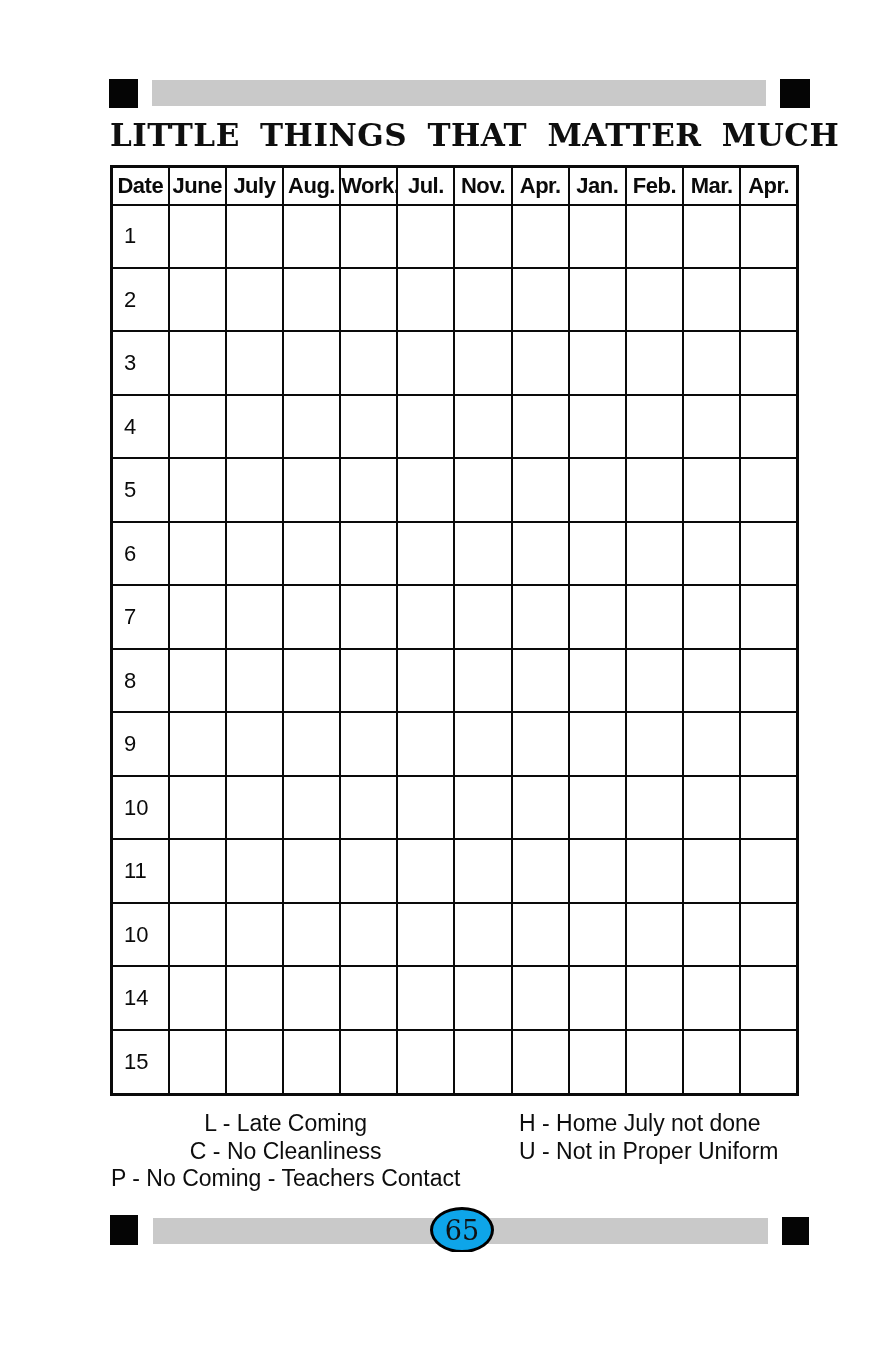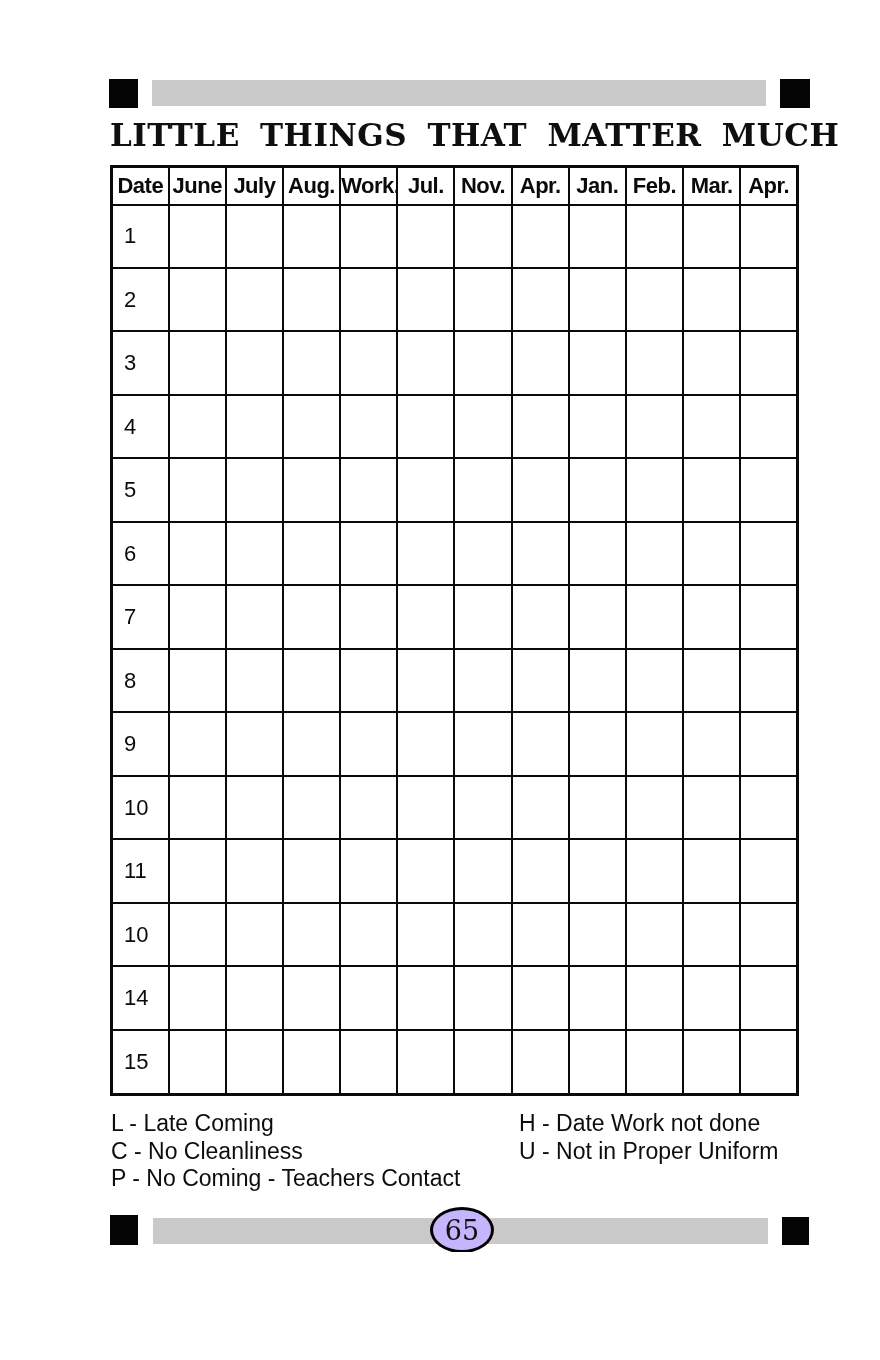--- a/index.html
+++ b/index.html
@@ -38,27 +38,27 @@
   }
   table.record th {
     height:38px; font-size:22px; font-weight:bold;
     text-align:center; letter-spacing:-0.5px; overflow:hidden;
   }
   table.record td.date-cell {
     font-size:22px; font-weight:normal; padding-left:11px; text-align:left;
   }
   
   .legend-col { position:absolute; top:1110px; }
-  .legend-left  { left:111px; }
+  .legend-left  { left:111px;text-align:center; }
   .legend-right { left:519px; }
   .legend-line { font-size:23px; line-height:27.6px; white-space:nowrap; color:#0d0d0d; }
   
   .page-badge {
     position:absolute; left:430px; top:1207px; width:64px; height:46px;
-    background:#c4b5fd; border:3px solid #000000; border-radius:50%;
+    background:#0ea5e9; border:3px solid #000000; border-radius:50%;
     display:flex; align-items:center; justify-content:center;
     font-family:"DejaVu Serif", serif; font-size:27px; color:#111;
     z-index:2;
   }
 </style>
 </head>
 <body>
 
 <div class="page">
 
@@ -284,21 +284,21 @@
         </tr>
       </tbody>
     </table>
 
   <div class="legend-col legend-left">
       <div class="legend-line">L - Late Coming</div>
       <div class="legend-line">C - No Cleanliness</div>
       <div class="legend-line">P - No Coming - Teachers Contact</div>
     </div>
   <div class="legend-col legend-right">
-      <div class="legend-line">H - Date Work not done</div>
+      <div class="legend-line">H - Home July not done</div>
       <div class="legend-line">U - Not in Proper Uniform</div>
     </div>
 
   <div class="corner-sq sq-bl"></div>
   <div class="gray-bar bar-bottom" style="background: rgb(201, 201, 201);"></div>
   <div class="page-badge">65</div>
   <div class="corner-sq sq-br"></div>
 
 </div>
 

